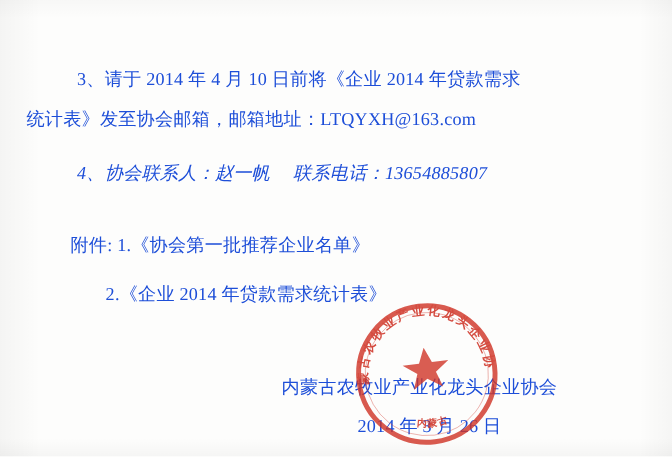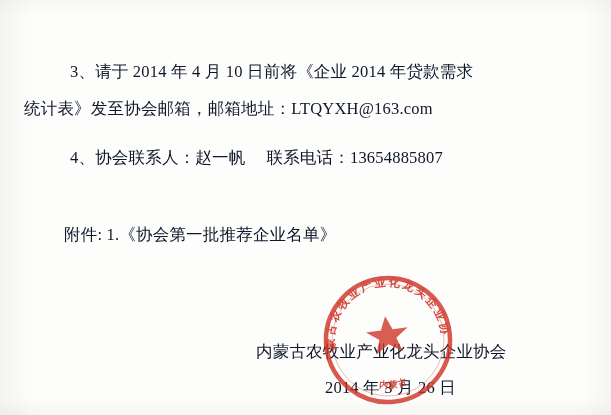--- a/index.html
+++ b/index.html
@@ -33,30 +33,30 @@
   }
   .doc-body {
     position: absolute;
     left: 0;
     top: 0;
     width: 611px;
     height: 415px;
   }
   .para {
     position: absolute;
-    color: #0f172a;
+    color: #1d4ed8;
     font-size: 16.5px;
     line-height: 30px;
     letter-spacing: 0.2px;
     white-space: nowrap;
   }
   .lead-3  { left: 70px;  top: 57px; }
   .lead-3b { left: 24px;  top: 94px; }
-  .lead-4  { left: 70px;  top: 143px; }
-  .att-1   { left: 64px;  top: 220px; }
+  .lead-4  { left: 70px;  top: 143px; font-style: italic; }
+  .att-1   { left: 64px;  top: 208px; }
   .att-2   { left: 96px;  top: 253px; }
   .signer  { left: 256px; top: 337px; }
   .dateline{ left: 325px; top: 373px; text-align: center; }
 
   .email {
     font-family: "Liberation Serif", "DejaVu Serif", serif;
   }
 
   
   #seal {
@@ -97,20 +97,21 @@
   <div class="doc-body">
 
     <div class="para lead-3">3、请于 2014 年 4 月 10 日前将《企业 2014 年贷款需求</div>
 
     <div class="para lead-3b email">统计表》发至协会邮箱，邮箱地址：LTQYXH@163.com</div>
 
     <div class="para lead-4">4、协会联系人：赵一帆　 联系电话：13654885807</div>
 
     <div class="para att-1">附件: 1.《协会第一批推荐企业名单》</div>
 
+    <div class="para att-2">2.《企业 2014 年贷款需求统计表》</div>
 
     <div class="para signer">内蒙古农牧业产业化龙头企业协会</div>
 
     <div class="para dateline">2014 年 3 月 26 日</div>
 
   </div>
 
   <div id="seal">
     <svg viewBox="0 0 152 152" xmlns="http://www.w3.org/2000/svg">
       <defs>

